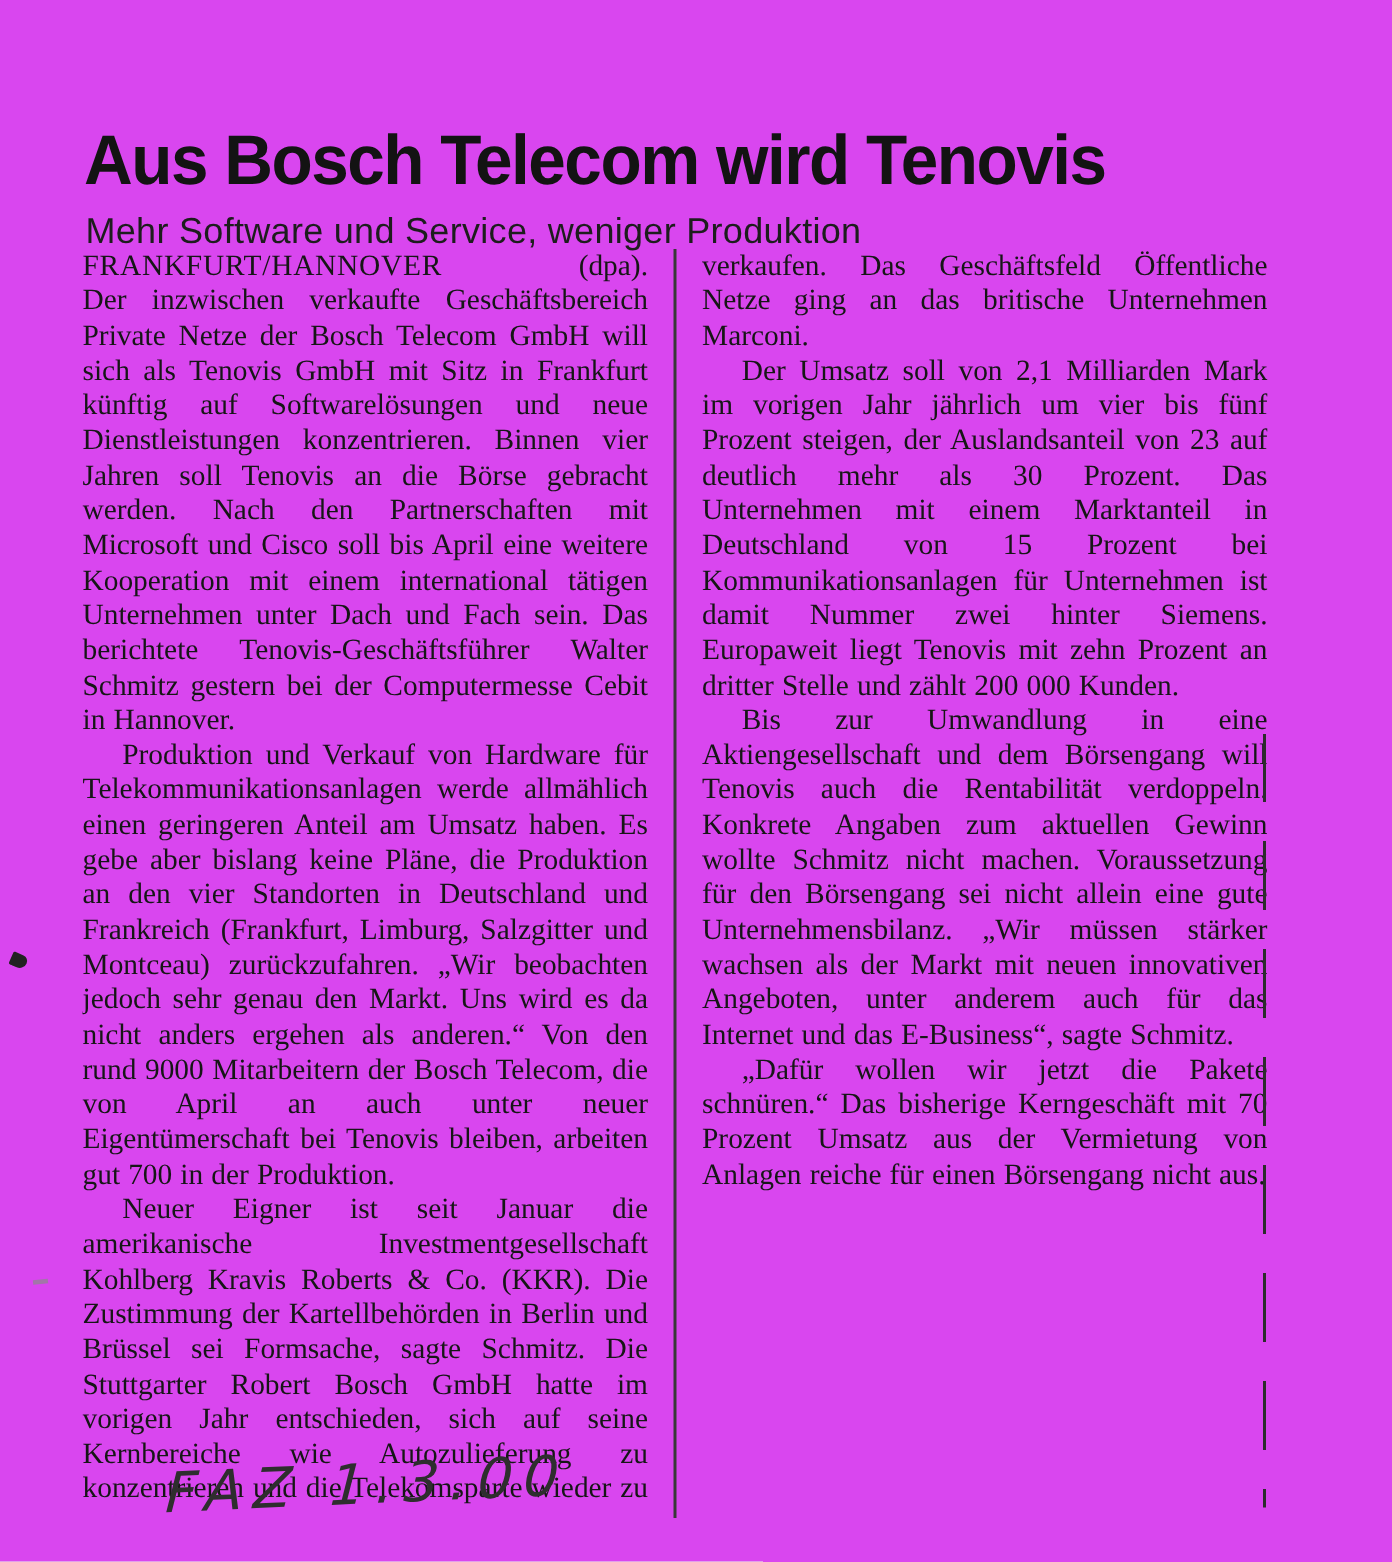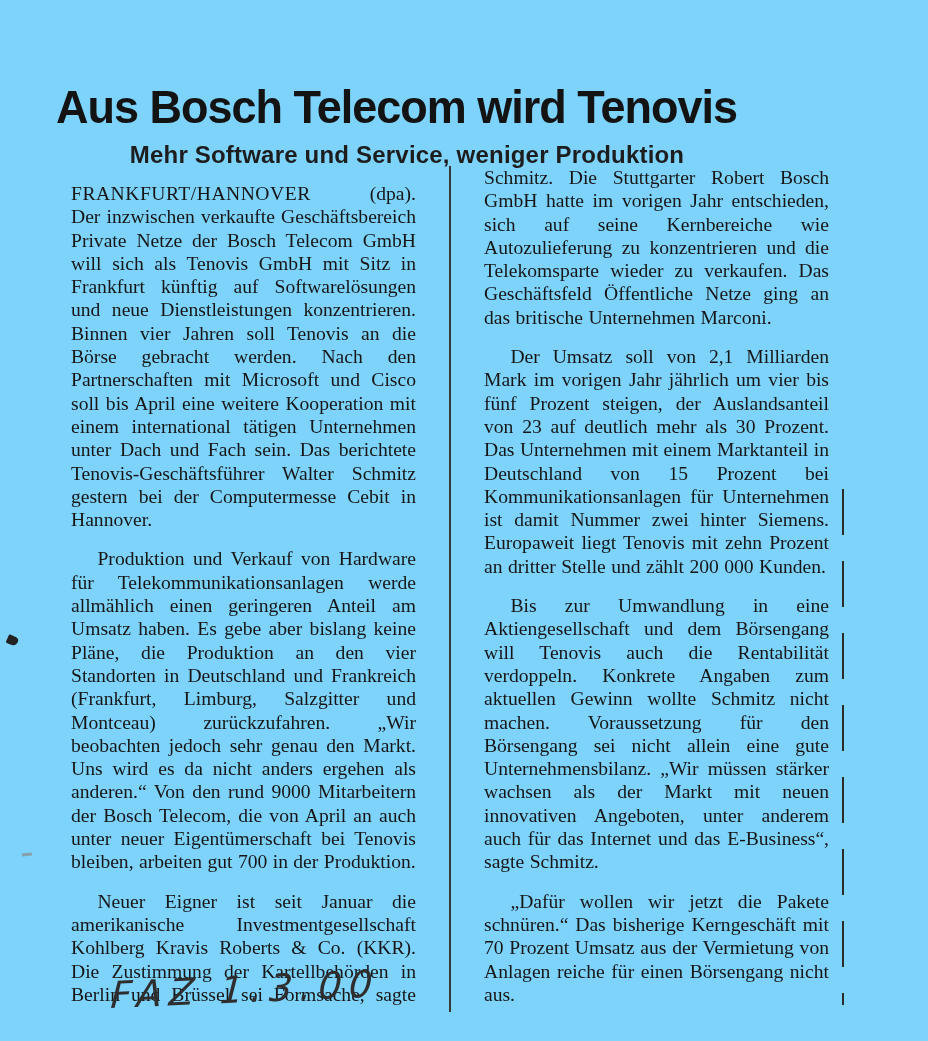--- a/index.html
+++ b/index.html
@@ -1,53 +1,53 @@
 <!DOCTYPE html>
 <html lang="de"><head>
 <meta charset="utf-8">
 <style>
   html,body{margin:0;padding:0;background:#e8e8e8;}
   .page{
     position:relative;
     width:928px;height:1041px;
     margin:0 auto;
-    background:#7dd3fc;
+    background:#d946ef;
     overflow:hidden;
     color:#1b1b1b;
   }
   
   .headline{
     position:absolute;left:56px;top:52px;width:800px;
     font-family:"Liberation Sans",sans-serif;
     font-weight:bold;font-size:45px;line-height:1.05;
     letter-spacing:-1px;color:#131313;
     transform:scaleY(1.04);transform-origin:left top;
     white-space:nowrap;
   }
   .subheadline{
     position:absolute;left:57px;top:121px;width:700px;
     font-family:"Liberation Sans",sans-serif;
-    font-weight:bold;font-size:24px;color:#1d1d1d;
-    letter-spacing:0.2px;white-space:nowrap;text-align:center;
+    font-weight:normal;font-size:24px;color:#1d1d1d;
+    letter-spacing:0.2px;white-space:nowrap;
   }
   
   .article-body{
     position:absolute;left:55px;top:166px;
     width:790px;height:846px;
     column-count:2;column-gap:36px;column-fill:auto;
     column-rule:2px solid #383838;
     font-family:"Liberation Serif","DejaVu Serif",serif;
     font-size:19.6px;line-height:23.3px;
     text-align:justify;
     color:#161616;
     overflow:hidden;
     hyphens:auto;-webkit-hyphens:auto;
     word-spacing:0.5px;
   }
-  .article-body p{margin:16px;padding:0;text-indent:1.35em;}
+  .article-body p{margin:0;padding:0;text-indent:1.35em;}
   .article-body p.first{text-indent:0;}
   .dateline-line{
     display:flex;justify-content:space-between;
     font-variant:normal;
   }
   .dateline{letter-spacing:0.5px;}
   
   .right-rule{
     position:absolute;left:842px;top:489px;
     width:2px;height:516px;

